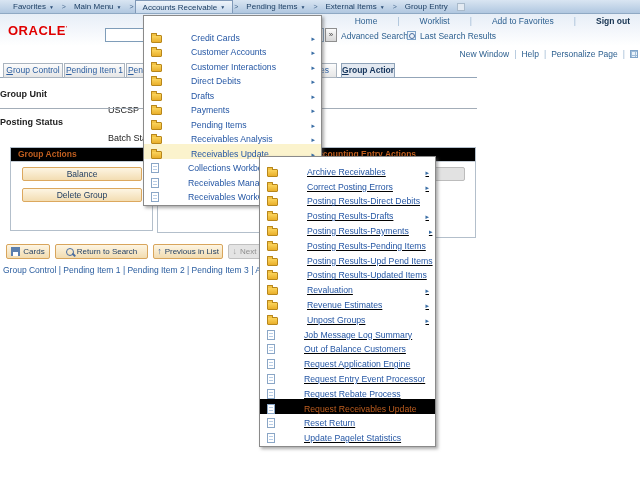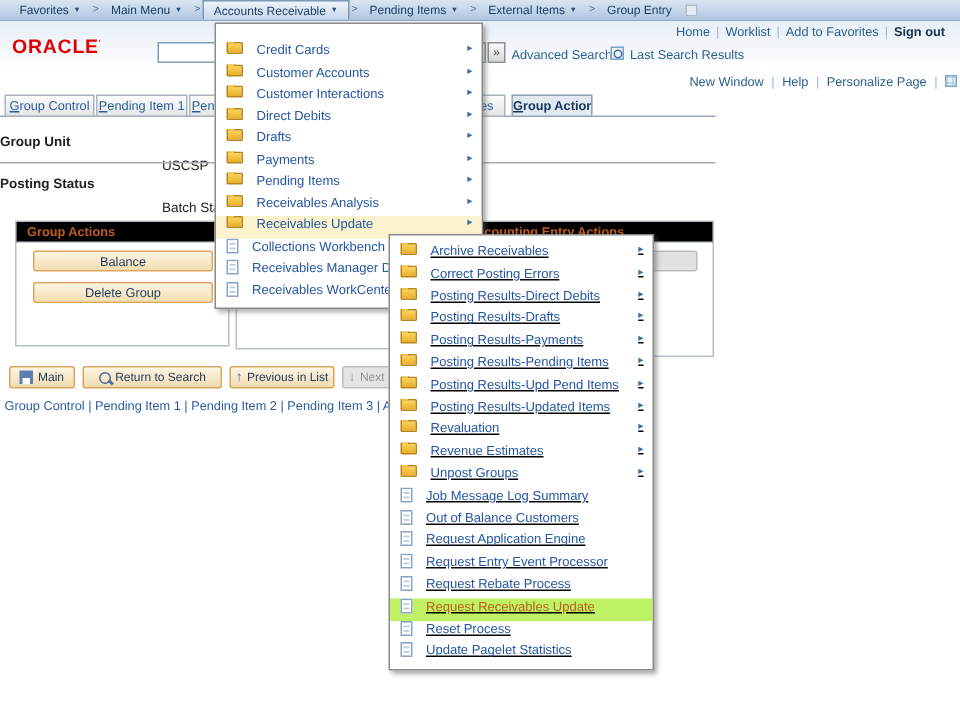--- a/index.html
+++ b/index.html
@@ -11,21 +11,21 @@
     display:flex;align-items:center;font-size:8px;color:#1c3e63;box-sizing:border-box;padding-left:6px;}
   .crumb{display:flex;align-items:center;padding:0 7px;height:13px;cursor:default;white-space:nowrap;}
   .crumb.open{background:linear-gradient(#eef4fa,#c6d8ec);border:1px solid #8099b8;border-bottom:none;box-sizing:border-box;}
   .dd{font-size:5px;margin-left:3px;color:#2c4f77;}
   .csep{color:#46678c;font-size:7px;padding:0 1px;}
   .crumb-icon{width:8px;height:8px;background:#e3eaf2;border:1px solid #a9bacb;box-sizing:border-box;margin-left:2px;}
   
   .hband{position:absolute;top:14px;left:0;width:640px;height:32px;background:linear-gradient(#e7eef7,#ffffff);}
   .logo{position:absolute;left:8px;top:9px;font-size:13px;font-weight:bold;color:#e00000;letter-spacing:.5px;}
   .logo sup{font-size:5px;}
-  .hlinks{position:absolute;top:2px;right:10px;display:flex;gap:4px;align-items:center;font-size:8.5px;color:#2c5f8f;text-align:right;}
+  .hlinks{position:absolute;top:2px;right:10px;display:flex;gap:20px;align-items:center;font-size:8.5px;color:#2c5f8f;text-align:right;}
   .hsep{color:#9db8d2;}
   .signout{font-weight:bold;color:#14314f;}
   .sinput{position:absolute;left:105px;top:14px;width:219px;height:14px;background:#fff;
     border:1px solid #7f9db9;box-sizing:border-box;font-size:8px;padding:0 2px;}
   .gobtn{position:absolute;left:325px;top:14px;width:12px;height:14px;background:linear-gradient(#fbfbfb,#d6d6d6);
     border:1px solid #8e8e8e;box-sizing:border-box;font-size:8px;line-height:11px;text-align:center;color:#444;cursor:pointer;}
   .advlink{position:absolute;left:341px;top:17px;font-size:8.5px;color:#2c5f8f;cursor:pointer;}
   .lsricon{position:absolute;left:407px;top:17px;width:9px;height:9px;border:1px solid #7fa3c8;background:#eef4fa;box-sizing:border-box;}
   .lsricon::after{content:"";position:absolute;left:1px;top:1px;width:4px;height:4px;border:1px solid #4a6da0;border-radius:50%;}
   .lsrlink{position:absolute;left:420px;top:17px;font-size:8.5px;color:#2c5f8f;cursor:pointer;}
@@ -64,25 +64,25 @@
   .i-return::after{content:"";position:absolute;left:5px;top:5px;width:4px;height:1.5px;background:#4a6da0;transform:rotate(45deg);}
   .i-prev,.i-next{font-size:9px;font-weight:bold;color:#4a6da0;line-height:9px;}
   .i-next{color:#a0a0a0;}
   
   .flinks{position:absolute;left:3px;top:265px;font-size:8.5px;color:#2a5d9f;white-space:nowrap;}
   .flinks span.lnk{cursor:pointer;}
   
   .menu{position:absolute;background:#fff;border:1px solid #8a8a8a;box-shadow:2px 2px 3px rgba(90,90,90,.5);box-sizing:border-box;}
   #menu1{left:143px;top:15px;width:179px;padding:12px 0 3px;z-index:40;}
   #menu2{left:259px;top:156px;width:177px;padding:5px 0 3px;z-index:50;text-decoration:underline;}
-  .mi{height:14.5px;display:flex;align-items:flex-start;padding:0 6px 0 7px;font-size:8.7px;color:#2456a4;
-    white-space:nowrap;overflow:hidden;cursor:pointer;}
+  .mi{height:14.5px;display:flex;align-items:flex-end;padding:0 6px 0 7px;font-size:8.7px;color:#2456a4;
+    white-space:nowrap;overflow:hidden;cursor:pointer;gap:20px;}
   #menu2 .mi{height:14.8px;}
   .mi.hl{background:#fbf3cd;}
-  .mi.hov{background:#bef264;color:#bf5e1f;}
+  .mi.hov{background:#000000;color:#bf5e1f;}
   .micon{margin-right:9px;flex:none;}
   .fold{width:11px;height:8px;background:linear-gradient(#fbd45c,#e9af2b);border:1px solid #b8871b;
     border-radius:1px;position:relative;box-sizing:border-box;}
   .fold::before{content:"";position:absolute;left:-1px;top:-3px;width:4px;height:2px;background:#f2c344;
     border:1px solid #b8871b;border-bottom:none;border-radius:1px 1px 0 0;}
   .docu{width:8px;height:10px;background:#fff;border:1px solid #8aa6c6;box-sizing:border-box;
     background-image:linear-gradient(#b8cde6 1px,transparent 1px);background-size:4px 3px;
     background-position:1px 2px;background-repeat:repeat-y;}
   .marrow{margin-left:auto;color:#3a6ea5;font-size:7px;flex:none;}
 </style>
@@ -178,21 +178,21 @@
   <div class="gbox" style="left:304px;top:147px;width:172px;height:91px">
     <div class="ghead">Accounting Entry Actions</div>
   </div>
   <div class="abtn" style="left:22px;top:167px;width:120px">Balance</div>
   <div class="abtn" style="left:22px;top:188px;width:120px">Delete Group</div>
   <div class="abtn disabled" style="left:395px;top:167px;width:70px"></div>
 
   <div id="toolbar">
       <div class="tbtn" style="left: 6px; width: 44px;">
         <span class="i-save"></span>
-        <span>Main</span>
+        <span>Cards</span>
       </div>
       <div class="tbtn" style="left: 55px; width: 93px;">
         <span class="i-return"></span>
         <span>Return to Search</span>
       </div>
       <div class="tbtn" style="left: 153px; width: 70px;">
         <span class="i-prev">↑</span>
         <span>Previous in List</span>
       </div>
       <div class="tbtn disabled" style="left: 228px; width: 56px;">
@@ -336,21 +336,21 @@
       <div class="mi">
         <span class="micon docu"></span>
         <span>Request Rebate Process</span>
       </div>
       <div class="mi hov">
         <span class="micon docu"></span>
         <span>Request Receivables Update</span>
       </div>
       <div class="mi">
         <span class="micon docu"></span>
-        <span>Reset Process</span>
+        <span>Reset Return</span>
       </div>
       <div class="mi">
         <span class="micon docu"></span>
         <span>Update Pagelet Statistics</span>
       </div>
     </div>
 
 </div>
 
 </body></html>

